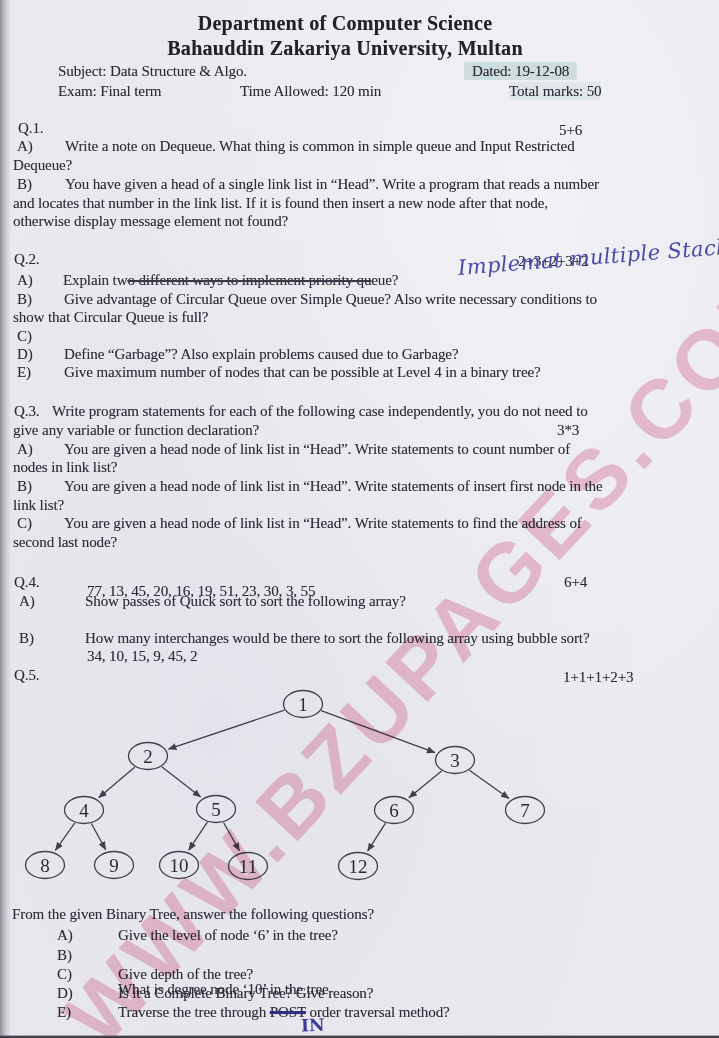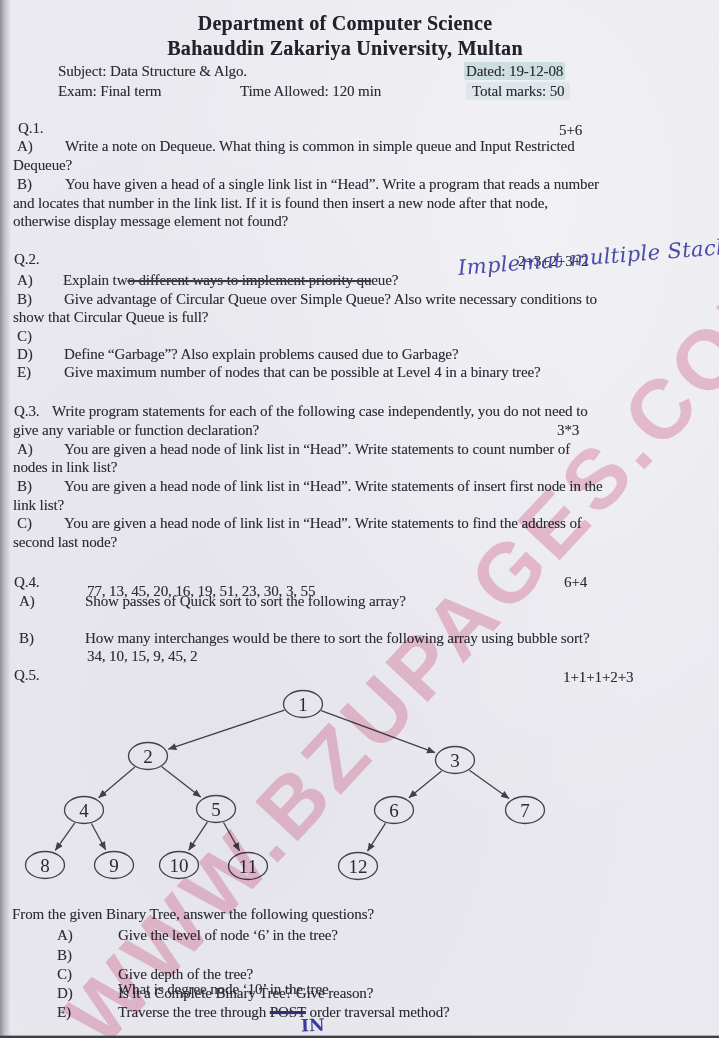--- a/index.html
+++ b/index.html
@@ -32,22 +32,22 @@
     text-decoration-thickness:2.6px;
     text-decoration-color:#2f2f7c;
     margin-top:32px;
   }
   .hand{
     position:absolute;font-family:"DejaVu Serif",serif;font-style:italic;
     color:#4949a8;z-index:3;white-space:nowrap;
   }
   #hand-q2{left:458px;top:256px;font-size:21px;transform:rotate(-4.5deg);transform-origin:0 50%;letter-spacing:0.4px;}
   #hand-in{left:301px;top:1015px;font-size:17px;font-style:normal;font-weight:bold;color:#3a3a9a;transform:rotate(-2deg);}
-  .tint-dated{background:rgba(86,162,153,0.22);border-radius:2px;padding:0 2px;}
-  .tint-marks{background:rgba(86,162,153,0.10);border-radius:2px;padding:0 6px;}
+  .tint-dated{background:rgba(86,162,153,0.22);border-radius:2px;padding:0 8px;}
+  .tint-marks{background:rgba(86,162,153,0.10);border-radius:2px;padding:0 0;margin-left:43px;}
   #tree-svg{position:absolute;left:0;top:0;width:719px;height:1038px;z-index:2;}
   #watermark{
     position:absolute;left:46px;top:998px;z-index:4;
     font-family:"Liberation Sans",sans-serif;font-weight:bold;
     font-size:84px;letter-spacing:6px;white-space:nowrap;
     color:rgba(232,143,172,0.5);
     transform:rotate(-47deg);transform-origin:0 0;
     mix-blend-mode:multiply;pointer-events:none;
   }
   #edge-left{

